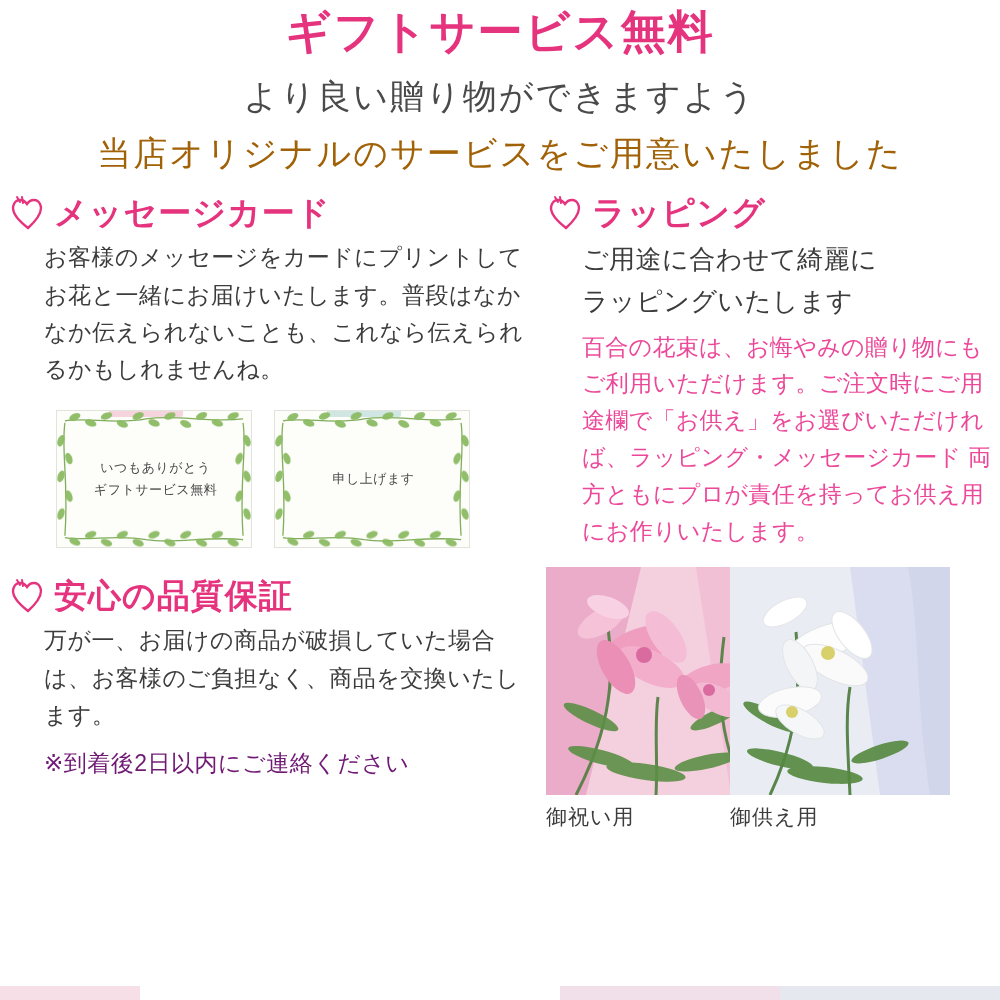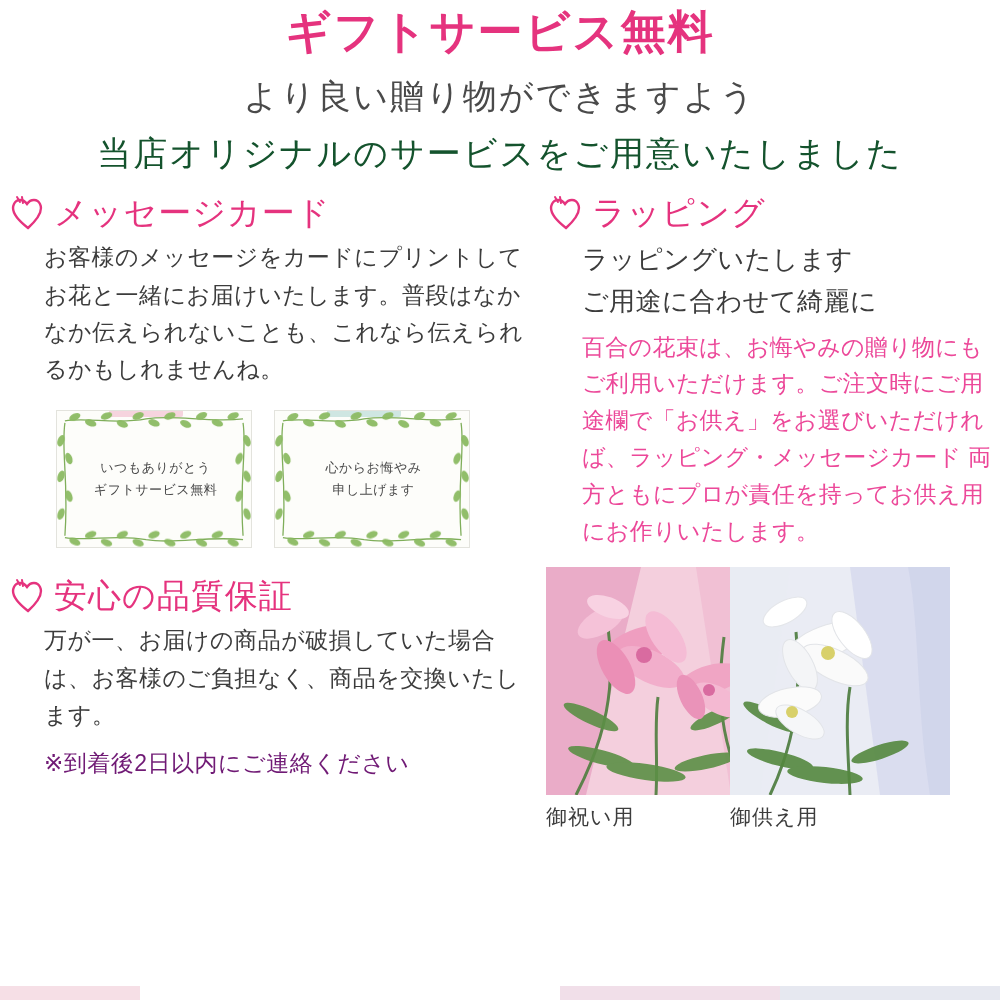--- a/index.html
+++ b/index.html
@@ -38,21 +38,21 @@
   }
   .header-sub1 {
     font-size: 34px;
     color: #4a4a4a;
     letter-spacing: 2px;
     margin-top: 18px;
     line-height: 1.2;
   }
   .header-sub2 {
     font-size: 34px;
-    color: #14532d;
+    color: #a16207;
     letter-spacing: 2px;
     margin-top: 16px;
     line-height: 1.2;
   }
 
   
   .columns {
     display: flex;
     margin-top: 20px;
     padding: 0 8px;
@@ -76,21 +76,21 @@
     margin: 0 0 6px 0;
   }
   .heart-icon {
     flex: 0 0 auto;
     width: 40px;
     height: 40px;
     display: block;
   }
   .sec-head-text {
     font-size: 33px;
-    font-weight: normal;
+    font-weight: bold;
     color: #e5337e;
     letter-spacing: 1px;
     line-height: 1.1;
   }
 
   .body-text {
     font-size: 23px;
     line-height: 1.62;
     color: #3c3c3c;
     margin: 0;
@@ -332,21 +332,20 @@
                 <ellipse cx="4" cy="104" rx="3.4" ry="6" transform="rotate(20 4 104)"></ellipse>
 
                 <ellipse cx="192" cy="30" rx="3.4" ry="6" transform="rotate(-20 192 30)"></ellipse>
                 <ellipse cx="184" cy="48" rx="3.4" ry="6" transform="rotate(20 184 48)"></ellipse>
                 <ellipse cx="192" cy="66" rx="3.4" ry="6" transform="rotate(-20 192 66)"></ellipse>
                 <ellipse cx="184" cy="86" rx="3.4" ry="6" transform="rotate(20 184 86)"></ellipse>
                 <ellipse cx="192" cy="104" rx="3.4" ry="6" transform="rotate(-20 192 104)"></ellipse>
               </g>
             </svg>
             <div class="card-text">
-              <div>心からお悔やみ</div>
               <div>申し上げます</div>
             </div>
           </div>
 
         </div>
       </div>
 
       <div style="margin-top:28px;">
         <div class="sec-head">
           <svg class="heart-icon" viewBox="0 0 40 40">
@@ -365,22 +364,22 @@
 
       <div>
         <div class="sec-head">
           <svg class="heart-icon" viewBox="0 0 40 40">
             <path d="M20 35 C7 25 3 17 6 11 C8.5 6 15 5.5 19 11 C23 5.5 29.5 6 32 11 C35 17 31 25 20 35 Z" fill="none" stroke="#e5337e" stroke-width="2.4" stroke-linecap="round"></path>
             <path d="M12 9 L9 4 M15 10 L14 4" stroke="#e5337e" stroke-width="2" stroke-linecap="round" fill="none"></path>
           </svg>
           <div class="sec-head-text">ラッピング</div>
         </div>
 
+        <div class="body-text-big">ご用途に合わせて綺麗に</div>
         <div class="body-text-big">ラッピングいたします</div>
-        <div class="body-text-big">ご用途に合わせて綺麗に</div>
         <p class="body-text-r">百合の花束は、お悔やみの贈り物にもご利用いただけます。ご注文時にご用途欄で「お供え」をお選びいただければ、ラッピング・メッセージカード 両方ともにプロが責任を持ってお供え用にお作りいたします。</p>
 
         <div class="photos">
 
           <div class="photo-block">
             <div class="photo ph-pink">
               <svg viewBox="0 0 220 228" width="220" height="228">
                 <rect x="0" y="0" width="220" height="228" fill="#f4cfdd"></rect>
                 <path d="M0 0 L95 0 L40 228 L0 228 Z" fill="#e8a6c4" opacity="0.85"></path>
                 <path d="M150 0 L220 0 L220 228 L185 228 Z" fill="#f0bcd2" opacity="0.8"></path>

